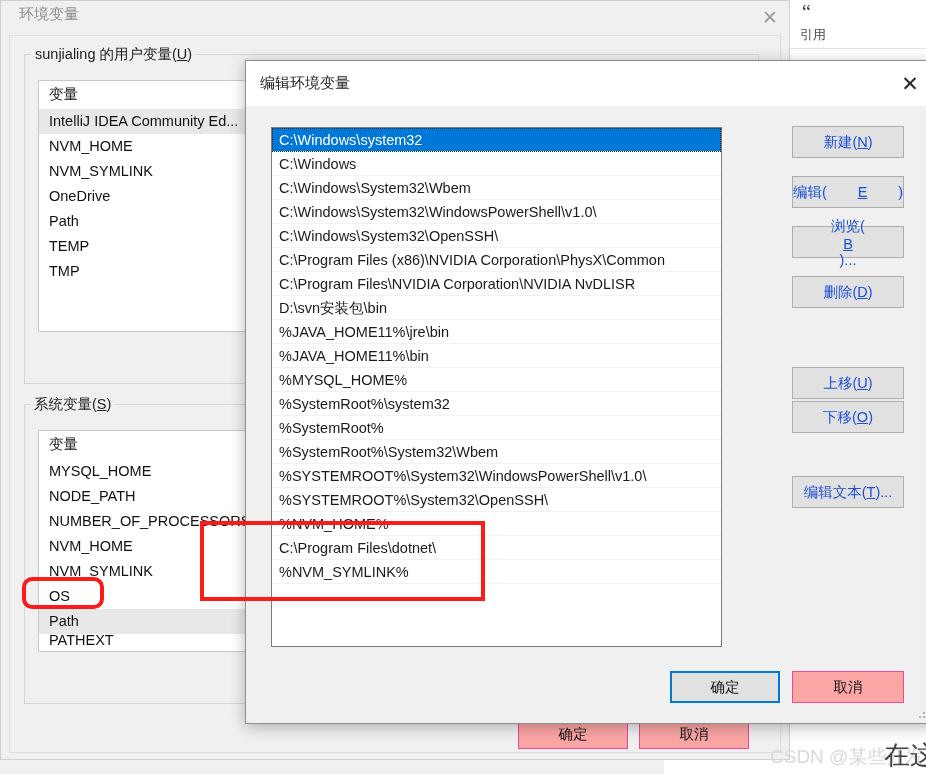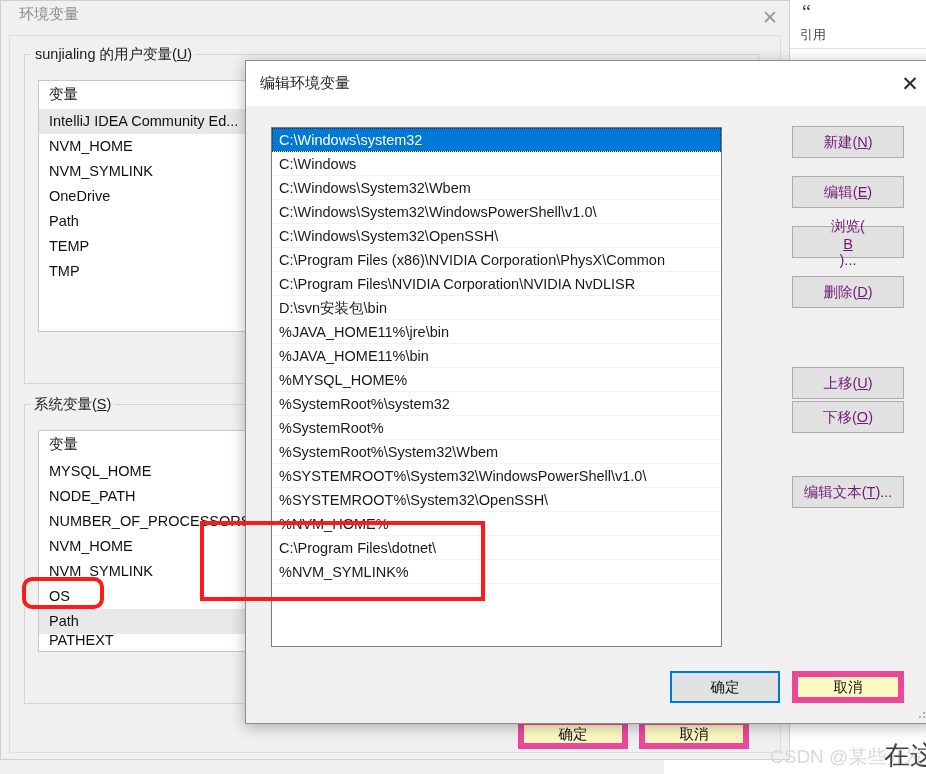--- a/index.html
+++ b/index.html
@@ -38,40 +38,40 @@
   .group-legend u{text-decoration:underline;}
 
   .varlist{position:absolute;background:#ffffff;border:1px solid #c8c8c8;box-sizing:border-box;overflow:hidden;}
   .varlist-head{height:27px;line-height:27px;padding-left:10px;font-size:14.5px;color:#111;background:#ffffff;
      border-bottom:1px solid #ffffff;}
   .varrow{height:25px;line-height:25px;padding-left:10px;font-size:14.5px;color:#111;white-space:nowrap;}
   .varrow.sel{background:#e8e8e8;}
   .varrow.half{height:14px;line-height:13px;overflow:hidden;}
 
   
-  .btn{background:#fef9c3;border:6px solid #ec4899;font-size:14.5px;color:#111;
+  .btn{background:#fca5a5;border:1px solid #ec4899;font-size:14.5px;color:#111;
      display:flex;align-items:center;justify-content:center;box-sizing:border-box;cursor:default;}
   .btn.default{border:2px solid #0078d7;background:#e1e1e1;}
 
   
   .editdlg{position:absolute;left:245px;top:60px;width:690px;height:664px;background:#f0f0f0;
      border:1px solid #8e8e8e;box-sizing:border-box;box-shadow:0 3px 14px rgba(0,0,0,.28);}
   .editdlg-titlebar{position:absolute;left:0;top:0;width:688px;height:45px;background:#ffffff;}
   .editdlg-title{position:absolute;left:14px;top:13px;font-size:15px;color:#1c1c1c;}
   .editdlg-close{position:absolute;right:0;top:0;width:48px;height:45px;
      display:flex;align-items:center;justify-content:center;color:#2a2a2a;font-size:21px;cursor:default;}
 
   .pathlist{position:absolute;left:25px;top:66px;width:451px;height:520px;background:#ffffff;
      border:1px solid #7a7a7a;box-sizing:border-box;overflow:hidden;}
   .pathrow{height:24px;line-height:24px;padding-left:7px;font-size:14.5px;color:#1a1a1a;white-space:nowrap;
      border-bottom:1px solid #f2f2f2;box-sizing:border-box;}
   .pathrow.selected{background:#0078d7;color:#ffffff;outline:1px dotted #2a2a2a;outline-offset:-1px;}
 
   .dlgbtn{position:absolute;width:112px;height:32px;background:#e1e1e1;border:1px solid #adadad;
-     font-size:14.5px;color:#701a75;display:flex;align-items:center;justify-content:center;box-sizing:border-box;cursor:default;}
+     font-size:14.5px;color:#1d4ed8;display:flex;align-items:center;justify-content:center;box-sizing:border-box;cursor:default;}
   .dlgbtn u{text-decoration:underline;}
 
   
   .annot{position:absolute;border:4px solid #fb1b1b;box-sizing:border-box;pointer-events:none;}
   .annot.r{border-radius:10px;}
 
   .grip{position:absolute;width:12px;height:12px;}
   .grip i{position:absolute;width:2px;height:2px;background:#b0b0b0;display:block;}
 
   .watermark{position:absolute;font-size:19px;color:#d9d9d9;white-space:nowrap;}
@@ -213,21 +213,21 @@
       <div class="pathrow">%NVM_HOME%</div>
       <div class="pathrow">C:\Program Files\dotnet\</div>
       <div class="pathrow">%NVM_SYMLINK%</div>
     </div>
 
     <div class="dlgbtn" style="left:546px;top:65px;">
         <span>新建(</span>
         <u>N</u>
         <span>)</span>
       </div>
-    <div class="dlgbtn" style="left:546px;top:115px;">
+    <div class="dlgbtn" style="left:546px;top:115px;justify-content:space-between;">
         <span>编辑(</span>
         <u>E</u>
         <span>)</span>
       </div>
     <div class="dlgbtn" style="left:546px;top:165px;flex-direction:column;">
         <span>浏览(</span>
         <u>B</u>
         <span>)...</span>
       </div>
     <div class="dlgbtn" style="left:546px;top:215px;">

